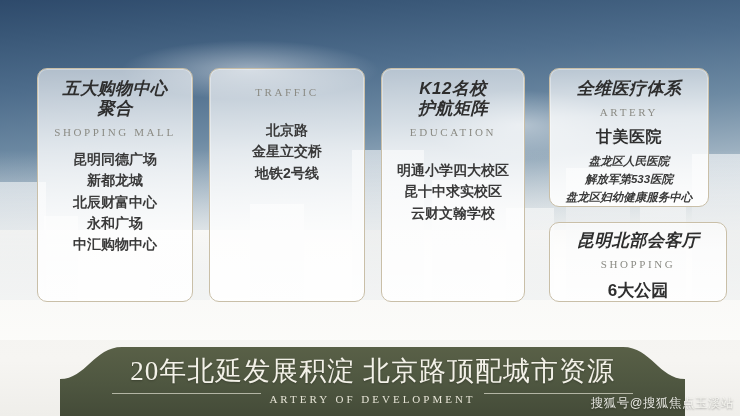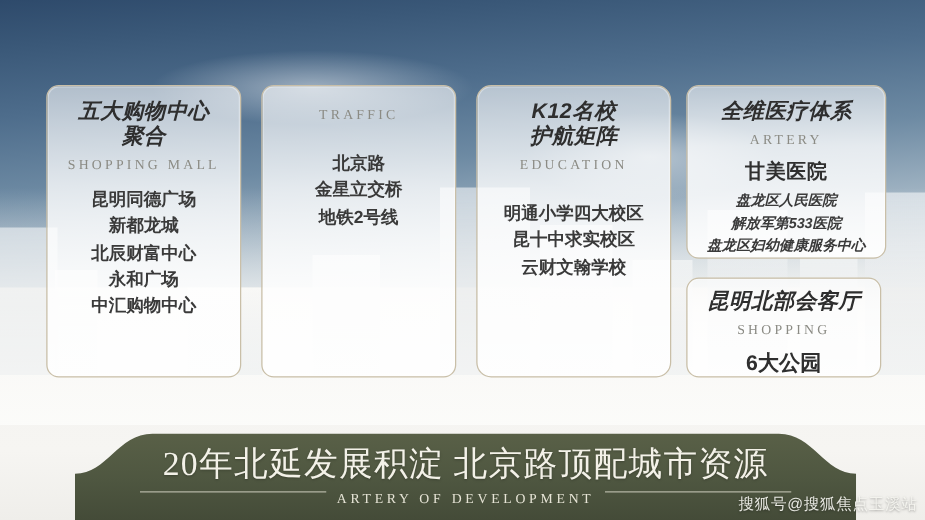--- a/index.html
+++ b/index.html
@@ -109,23 +109,23 @@
   .card-single {
     margin-top: 9px;
     color: #2f2f2f;
     font-size: 17px;
     font-weight: bold;
   }
 
   
   #card-shopping  { left: 37px;  top: 68px;  width: 156px; height: 234px; }
   #card-traffic   { left: 209px; top: 68px;  width: 156px; height: 234px; }
-  #card-education { left: 381px; top: 68px;  width: 156px; height: 234px; border-radius: 12px; }
+  #card-education { left: 381px; top: 68px;  width: 144px; height: 234px; }
   #card-medical   { left: 549px; top: 68px;  width: 160px; height: 139px; }
-  #card-reception { left: 549px; top: 222px; width: 156px; height: 80px;  padding-top: 8px; }
+  #card-reception { left: 549px; top: 222px; width: 178px; height: 80px;  padding-top: 8px; }
 
   
   .banner {
     position: absolute;
     left: 60px;
     top: 345px;
     width: 625px;
     height: 71px;
     overflow: hidden;
   }

